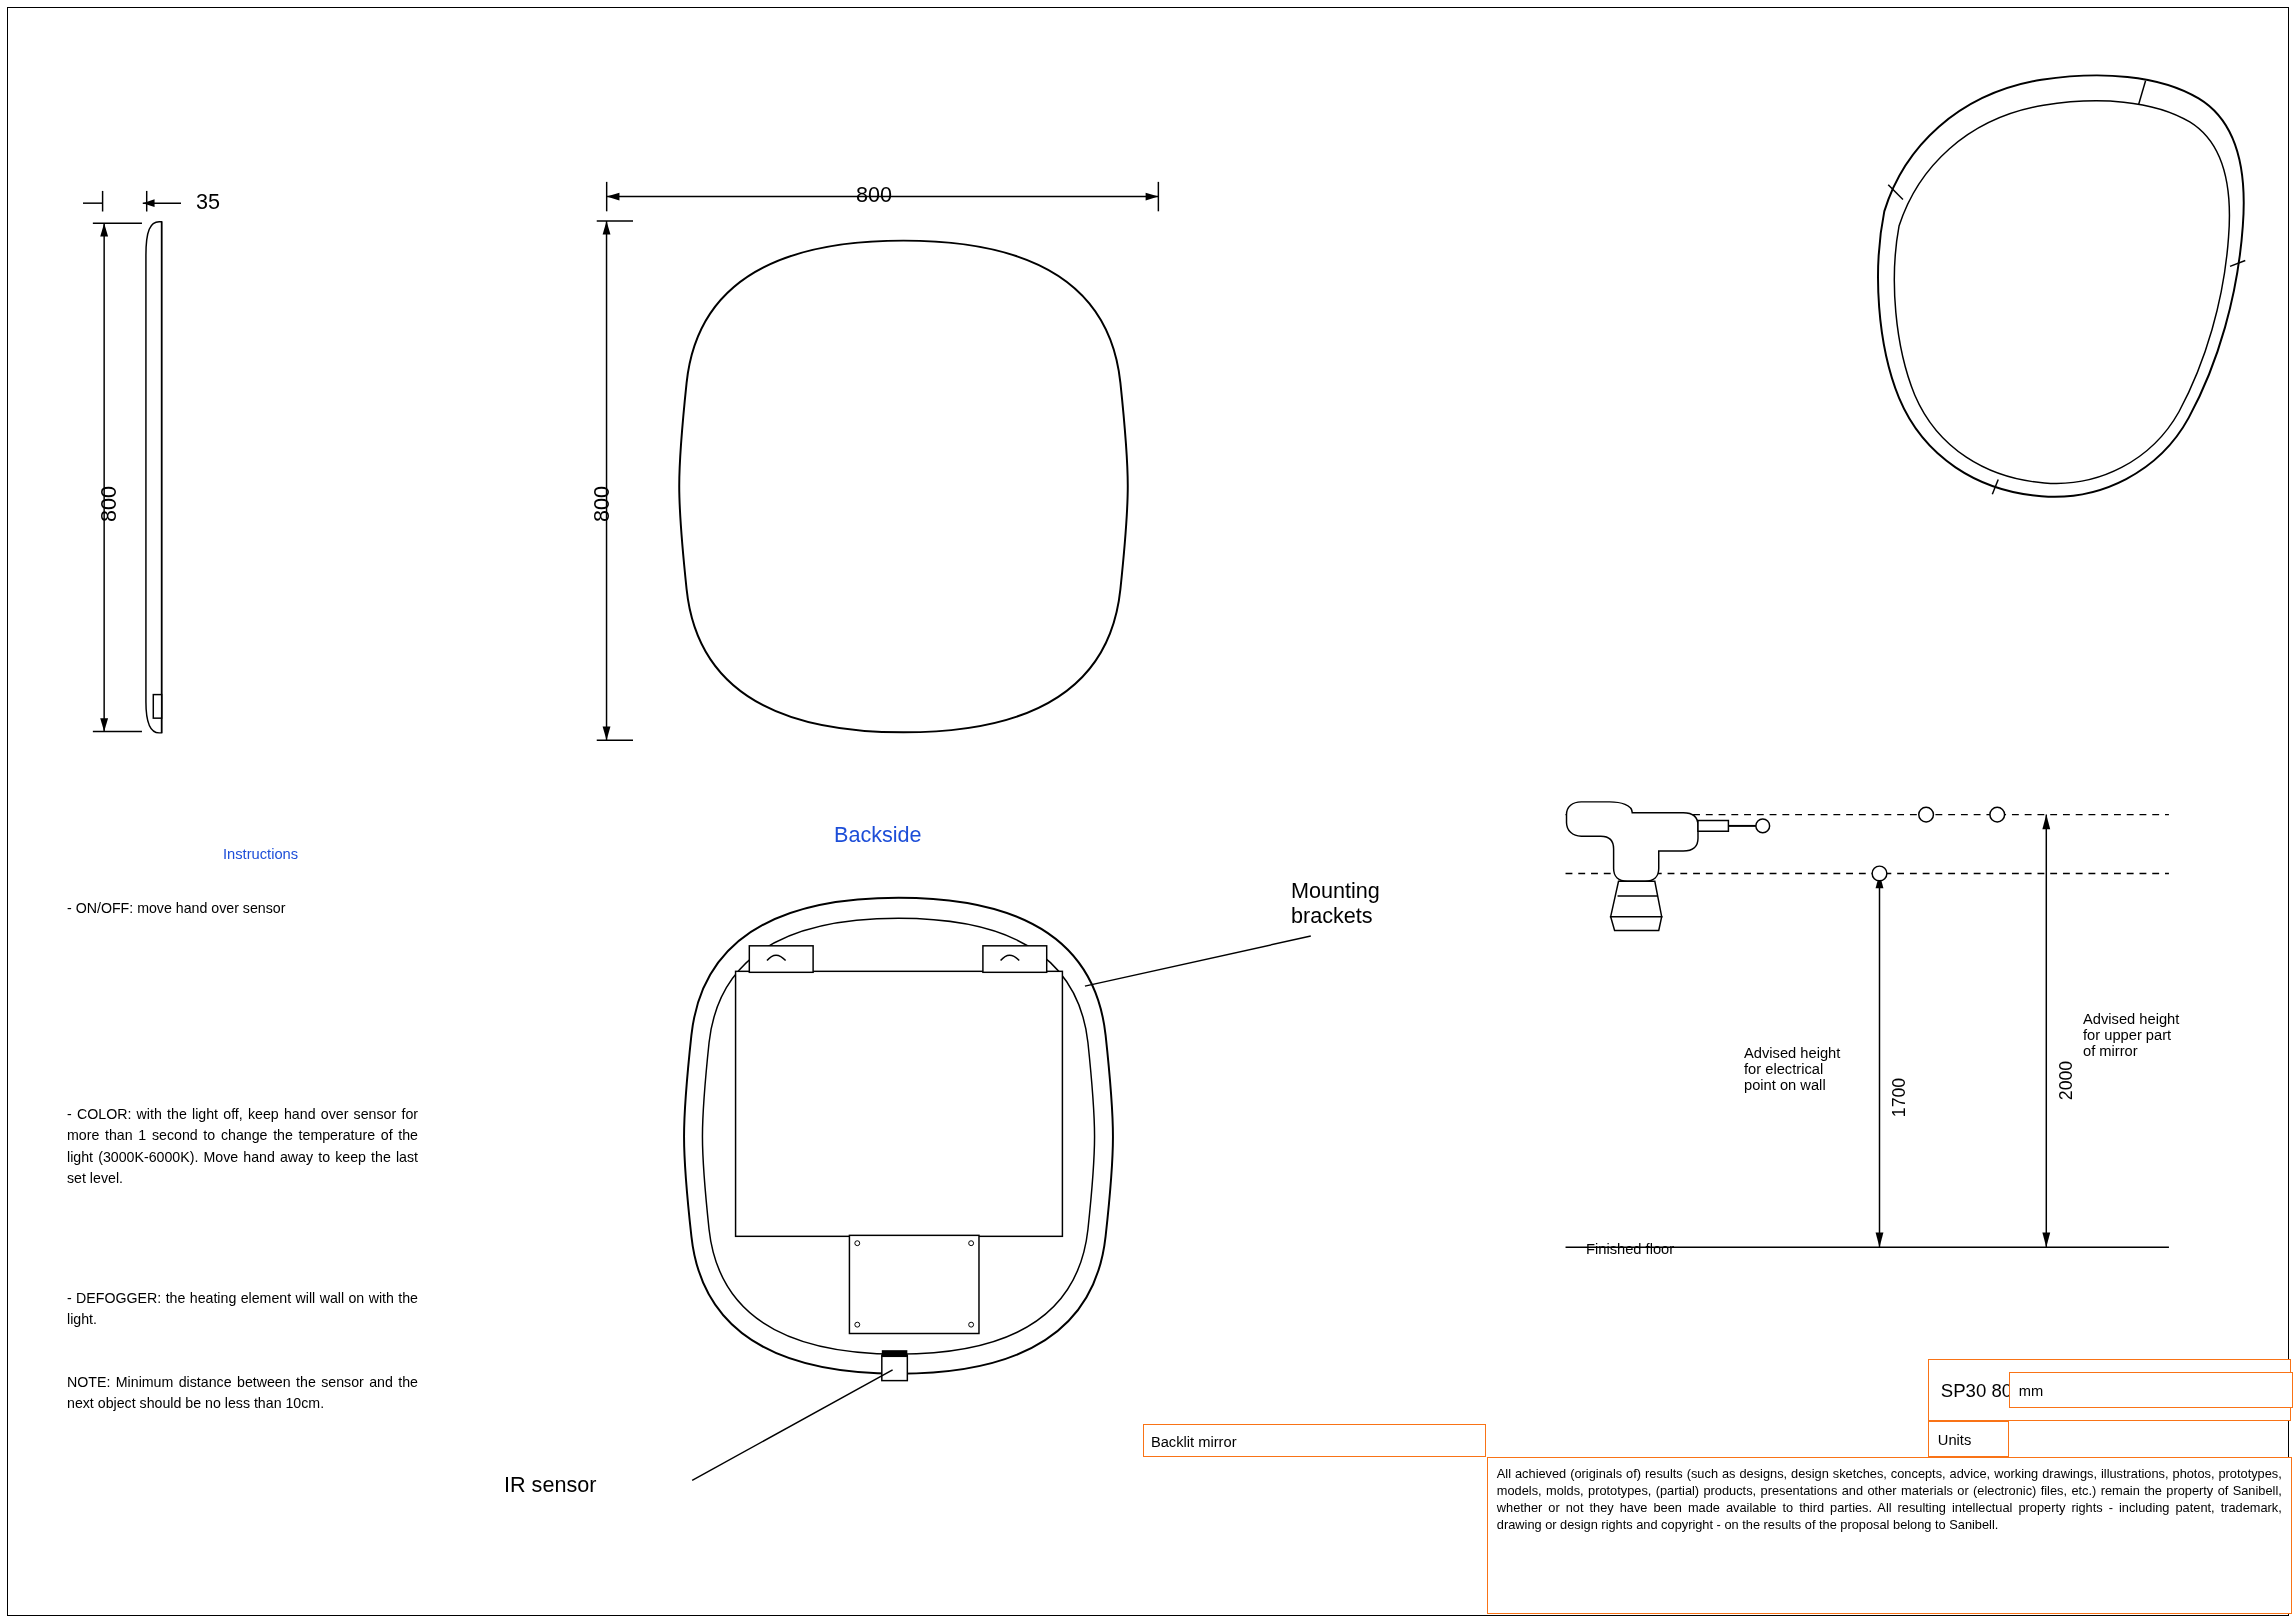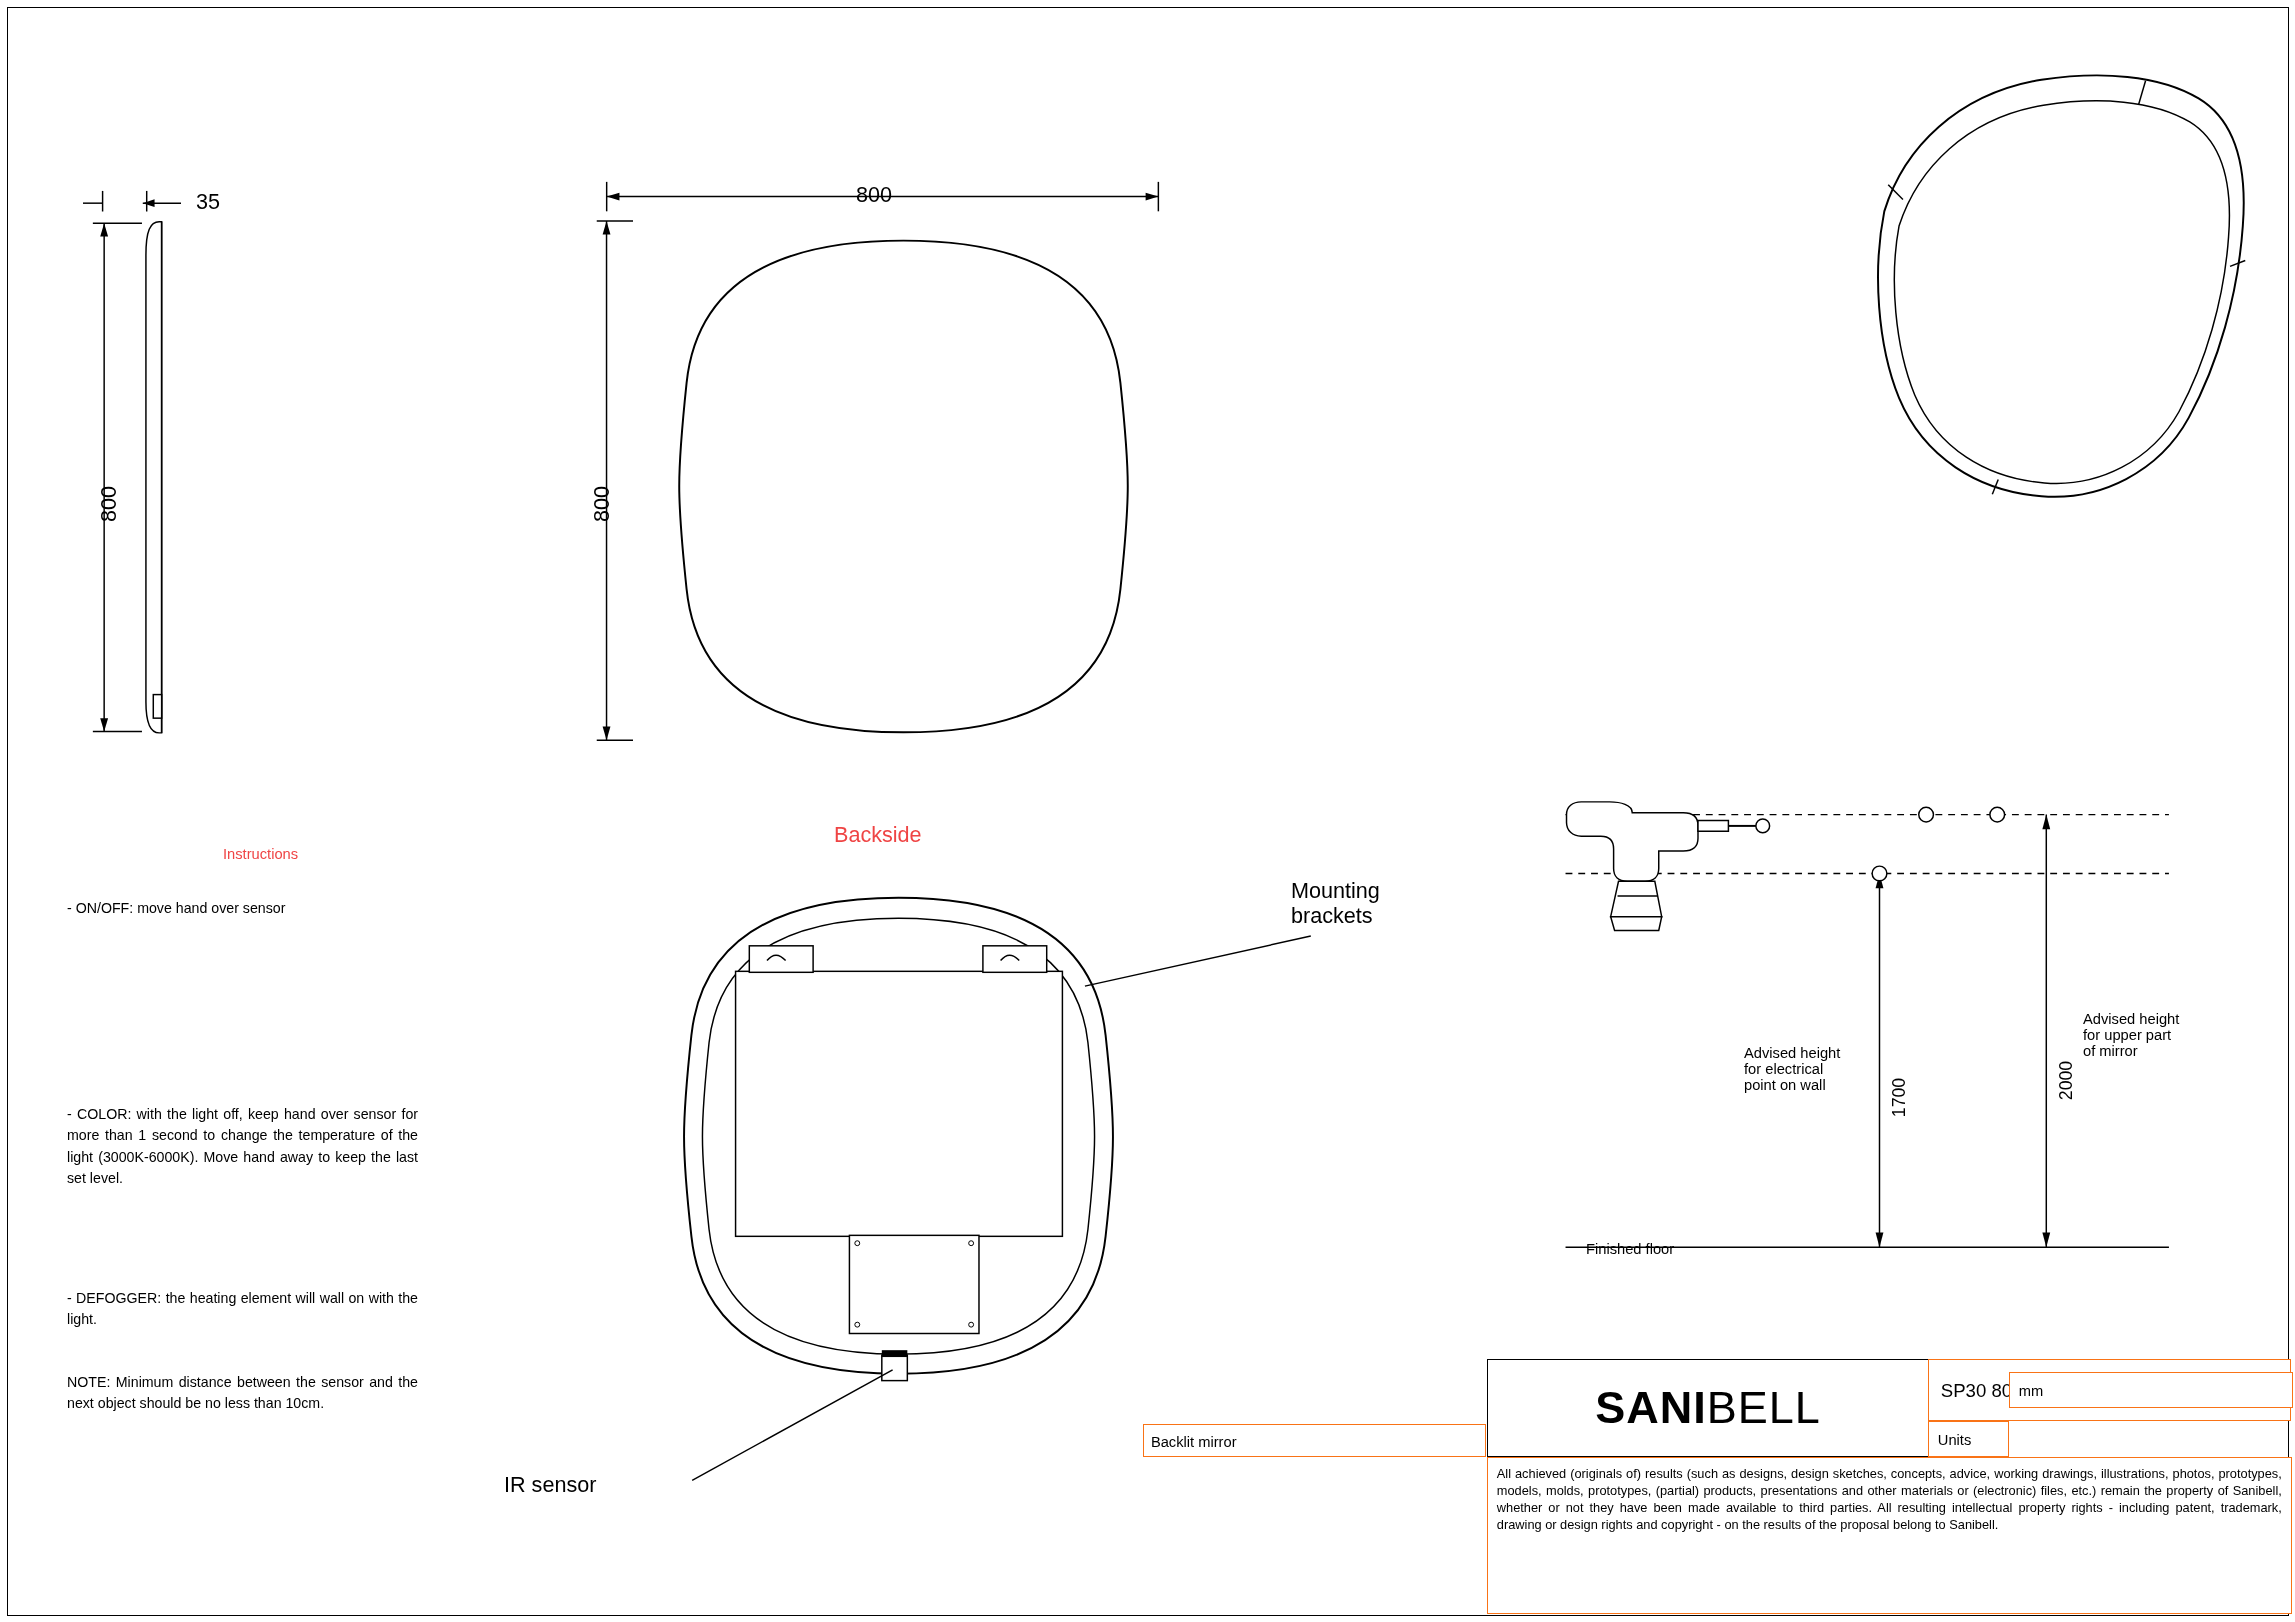--- a/index.html
+++ b/index.html
@@ -22,21 +22,21 @@
     position: absolute;
     left: 6.9px;
     top: 6.9px;
     width: 2282px;
     height: 1609px;
     border: 1.5px solid #000000;
     box-sizing: border-box;
   }
   .abs { position: absolute; }
   .txt { position: absolute; white-space: pre; line-height: 1.18; }
-  .red { color: #ef4444; }
+  .red { color: #1d4ed8; }
   .vtext {
     position: absolute;
     transform: rotate(-90deg);
     transform-origin: center center;
     white-space: pre;
   }
 
   
   .tbl {
     position: absolute;
@@ -254,25 +254,20 @@
 for upper part
 of mirror</div>
   <div class="vtext dimtext-sm" style="left:2017px; top:1070px; width:98px; text-align:center;">2000</div>
 
   <div class="txt label-sm" style="left:1586px; top:1241px;">Finished floor</div>
 
   <div class="tbl" style="left:1143px; top:1424px; width:343px; height:33px;">
     <div class="spectext" style="left:6.9px; top:6.4px;">Backlit mirror</div>
   </div>
 
-  <div class="brandbox" style="left:1487px; top:1359px; width:442px; height:98px;">
-    <div class="brand">
-      <b>SANI</b><span class="light">BELL</span>
-    </div>
-  </div>
 
   <div class="tbl" style="left:1928px; top:1359px; width:363px; height:62px;">
     <div class="abs label-md" style="left:11.8px; top:19.6px;">SP30 80x80</div>
   </div>
 
   <div class="tbl" style="left:1928px; top:1421px; width:81px; height:36px;">
     <div class="abs label-sm" style="left:8.8px; top:9.8px;">Units</div>
   </div>
   <div class="tbl" style="left:2009px; top:1372px; width:284px; height:36px;">
     <div class="abs label-sm" style="left:8.8px; top:9.8px;">mm</div>

